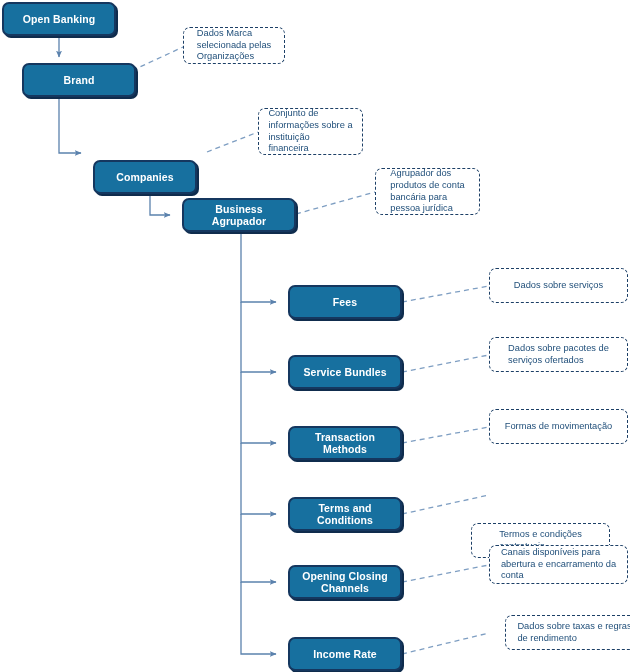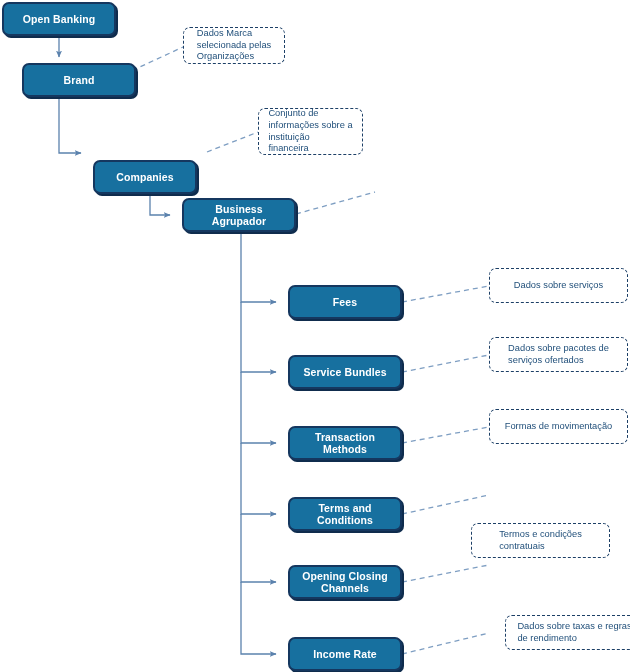--- a/index.html
+++ b/index.html
@@ -118,28 +118,35 @@
 
   <div class="note" style="left:183px;top:27px;width:102px;height:37px;">Dados Marca
 selecionada pelas
 Organizações</div>
 
   <div class="note" style="left:258px;top:108px;width:105px;height:47px;">Conjunto de
 informações sobre a
 instituição
 financeira</div>
 
+  <div class="note" style="left:375px;top:168px;width:105px;height:47px;">Agrupador dos
+produtos de conta
+bancária para
+pessoa jurídica</div>
 
   <div class="note" style="left:489px;top:268px;width:139px;height:35px;">Dados sobre serviços</div>
 
   <div class="note" style="left:489px;top:337px;width:139px;height:35px;">Dados sobre pacotes de
 serviços ofertados</div>
 
   <div class="note" style="left:489px;top:409px;width:139px;height:35px;">Formas de movimentação</div>
 
   <div class="note" style="left:471px;top:477px;width:139px;height:35px;margin-top:46px;">Termos e condições
 contratuais</div>
 
+  <div class="note" style="left:489px;top:545px;width:139px;height:39px;">Canais disponíveis para
+abertura e encarramento da
+conta</div>
 
   <div class="note" style="left:505px;top:615px;width:139px;height:35px;">Dados sobre taxas e regras
 de rendimento</div>
 
 </div>
 
 </body></html>

